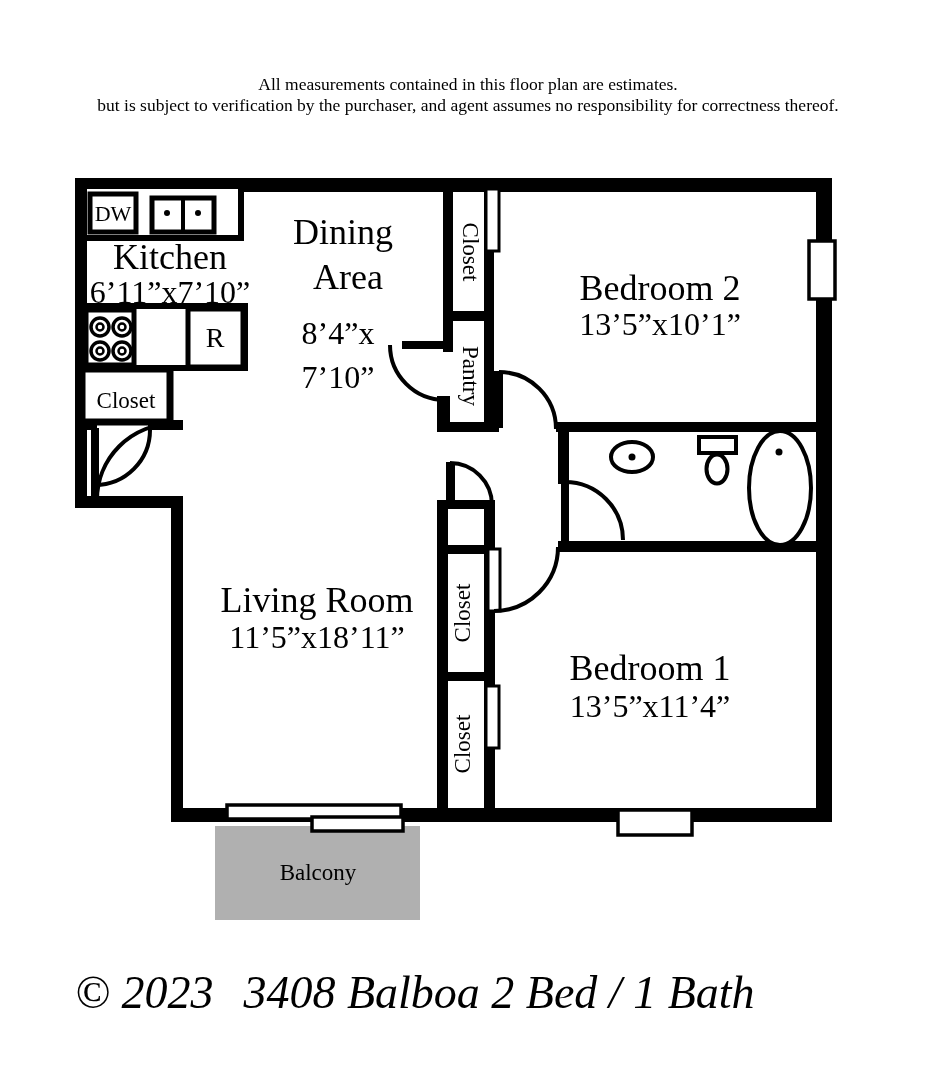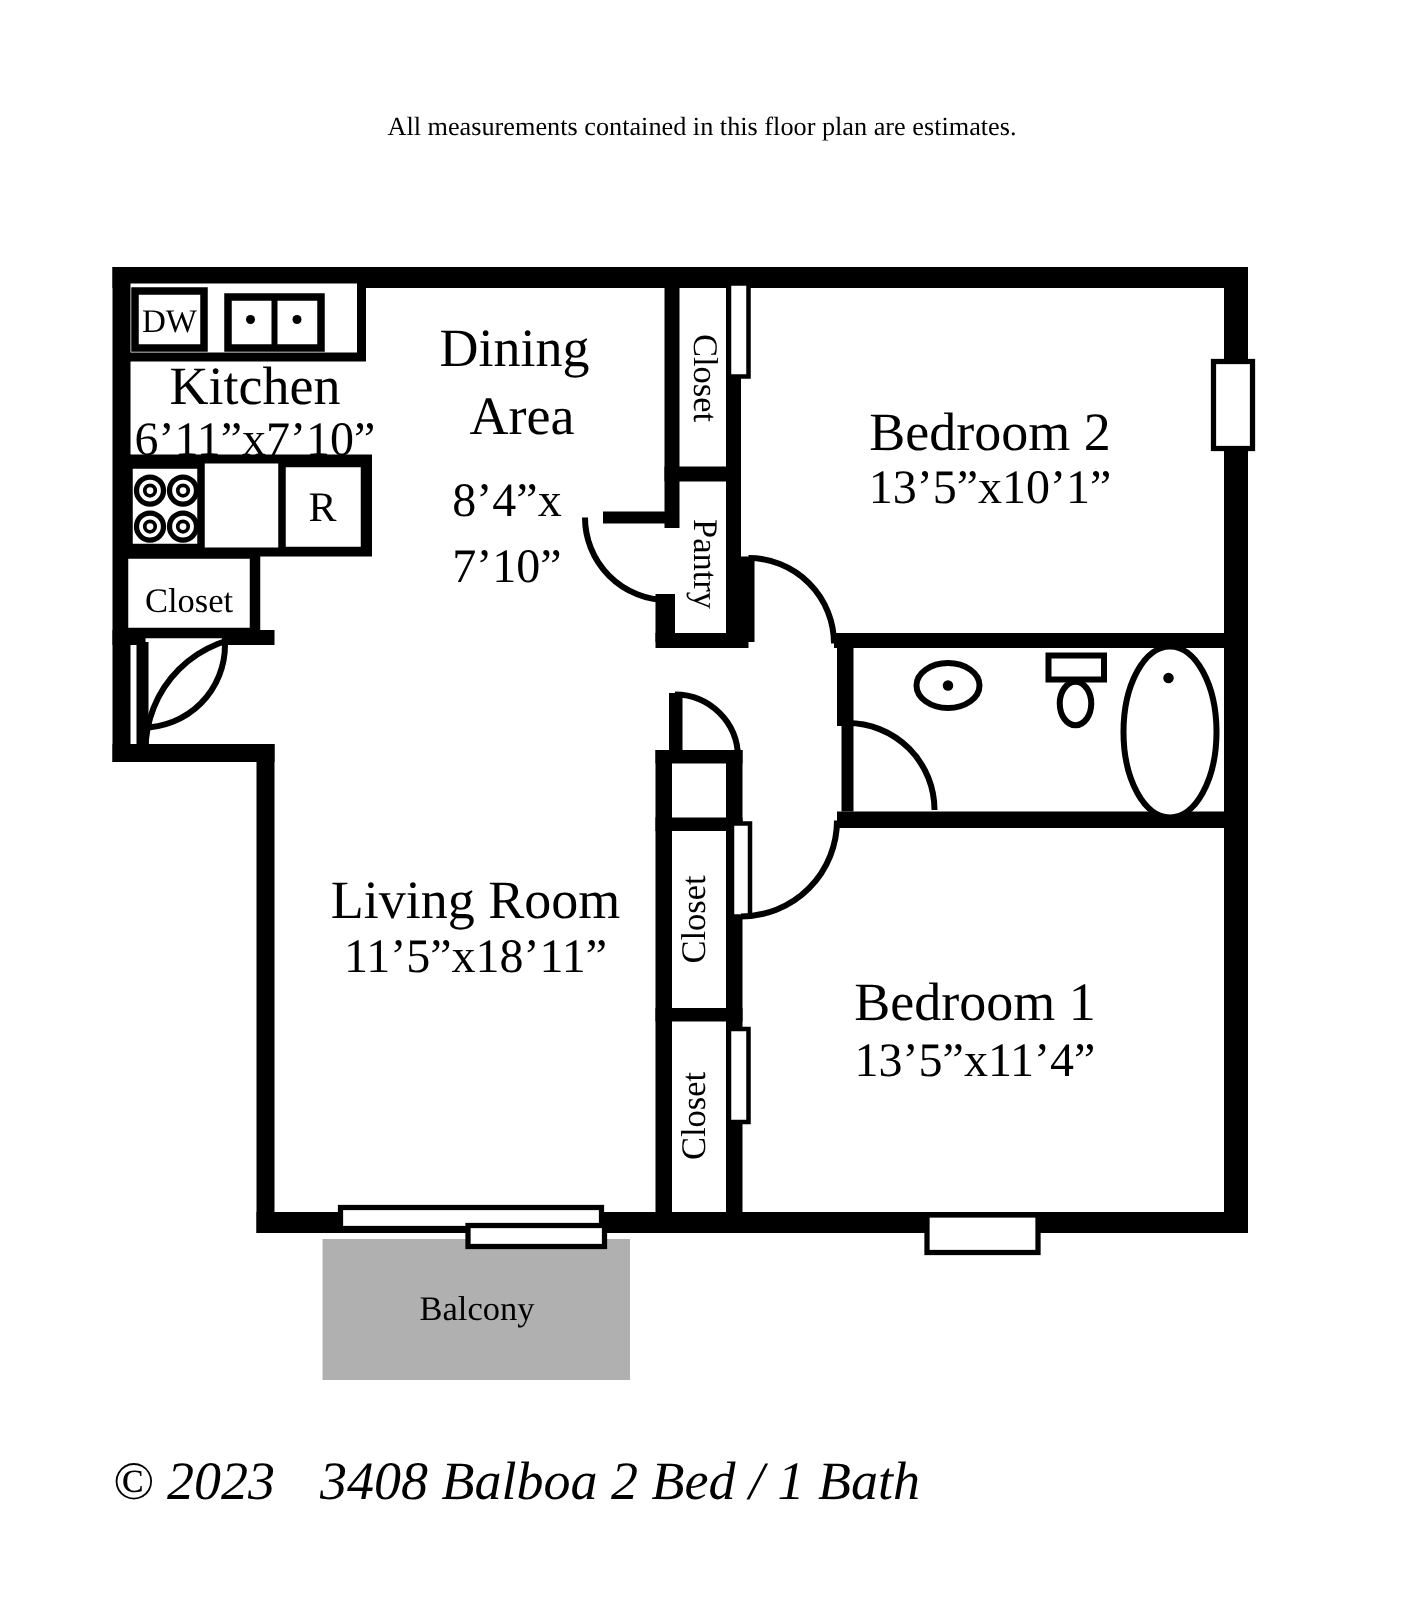--- a/index.html
+++ b/index.html
@@ -13,31 +13,32 @@
   }
   #plan-svg { position:absolute; top:0; left:0; }
   #plan-svg text { fill:#000; font-family:"Liberation Serif", serif; }
   .room-name { font-size:36px; }
   .room-dims { font-size:32px; }
   .small-label { font-size:23px; }
   .fixture-label { font-size:22px; }
   .r-label { font-size:28px; }
   #footer {
     position:absolute; top:966px; left:75px; width:830px;
-    font-style:italic; font-size:36px; white-space:nowrap;
+    font-style:italic; font-size:46px; white-space:nowrap;
   }
   #footer .gap { display:inline-block; width:30px; }
 </style>
 </head>
 <body>
 
 <div id="page">
 
   <div id="disclaimer">
     <div>All measurements contained in this floor plan are estimates.</div>
+    <div>but is subject to verification by the purchaser, and agent assumes no responsibility for correctness thereof.</div>
   </div>
 
   <svg id="plan-svg" width="936" height="1080" viewBox="0 0 936 1080" xmlns="http://www.w3.org/2000/svg">
 
     <g>
       <rect x="215" y="826" width="205" height="94" stroke="none" fill="#b0b0b0"></rect>
     </g>
 
     <g fill="#000000">
       <rect x="75" y="178" width="757" height="14"></rect>

